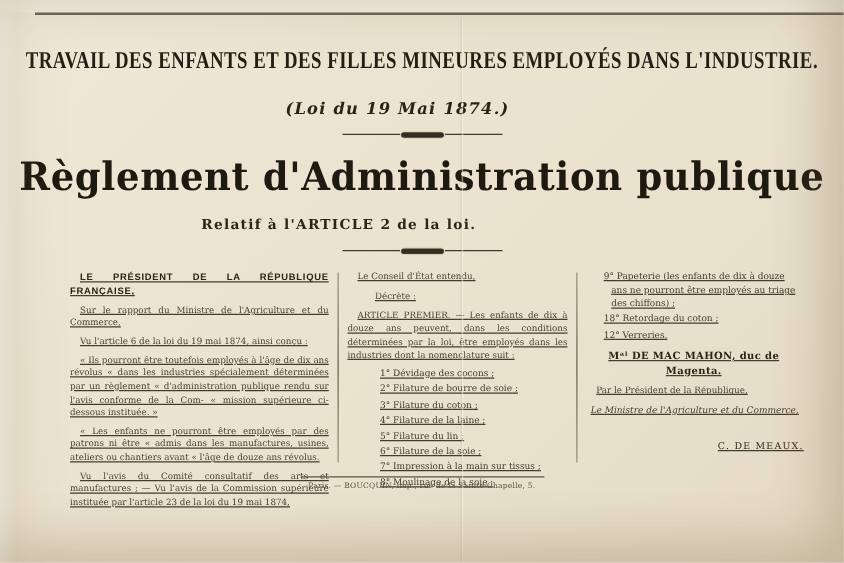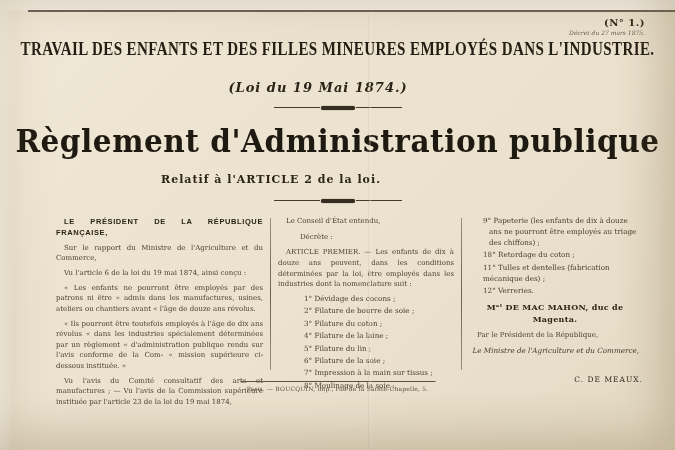--- a/index.html
+++ b/index.html
@@ -45,21 +45,21 @@
   .orn-line{width:46px;height:1px;background:#433a2b;}
   .orn-knot{width:34px;height:3.5px;background:#352d20;border-radius:2px;margin:0 1px;
     box-shadow:0 0 1px #352d20;}
 
   .main-title{position:absolute;top:124px;left:0;width:675px;text-align:center;
     font-size:29px;font-weight:bold;color:#1f1a11;letter-spacing:.5px;
     font-family:"DejaVu Serif","Liberation Serif",serif;transform:scale(1.02,1.08);}
   .subtitle{position:absolute;top:173px;left:0;width:542px;text-align:center;
     font-size:11px;font-weight:bold;color:#2c2517;letter-spacing:1px;}
 
-  .columns{position:absolute;top:216px;left:56px;right:32px;display:flex;align-items:stretch;}
+  .columns{position:absolute;top:216px;left:56px;right:32px;display:flex;align-items:stretch;text-decoration:underline;}
   .col{font-size:7px;line-height:1.52;color:#4c4232;}
   .col p{margin:0 0 4px 0;text-align:justify;text-indent:8px;}
   .col-left{width:207px;}
   .col-mid{width:176px;}
   .col-right{flex:1;}
   .col-rule{width:1px;background:linear-gradient(#9c8f79,#6d614d,#9c8f79);margin:2px 7px 0 7px;height:152px;}
 
   .col-heading{font-family:"Liberation Sans","DejaVu Sans",sans-serif;
     font-weight:bold;font-size:7.5px;letter-spacing:.6px;color:#2a2416;
     margin:0 0 5px 10px;}
@@ -85,24 +85,20 @@
     font-size:6px;color:#5a4f3d;letter-spacing:.2px;}
 </style>
 </head>
 <body>
 
 <div class="poster">
   <div class="top-margin"></div>
   <div class="top-edge"></div>
   <div class="left-margin"></div>
 
-  <div class="corner">
-    <div class="corner-number">(N° 1.)</div>
-    <div class="corner-note">Décret du 27 mars 1875.</div>
-  </div>
 
   <div class="masthead">
     <h1>TRAVAIL DES ENFANTS ET DES FILLES MINEURES EMPLOYÉS DANS L'INDUSTRIE.</h1>
   </div>
 
   <div class="law-line">(Loi du 19 Mai 1874.)</div>
 
   <div class="ornament orn1">
     <span class="orn-line"></span>
       <span class="orn-knot"></span>
@@ -117,22 +113,22 @@
       <span class="orn-knot"></span>
       <span class="orn-line"></span>
   </div>
 
   <div class="columns">
 
     <div class="col col-left">
       <p class="col-heading">LE PRÉSIDENT DE LA RÉPUBLIQUE FRANÇAISE,</p>
       <p>Sur le rapport du Ministre de l'Agriculture et du Commerce,</p>
       <p>Vu l'article 6 de la loi du 19 mai 1874, ainsi conçu :</p>
+      <p class="quote">« Ils pourront être toutefois employés à l'âge de dix ans révolus « dans les industries spécialement déterminées par un règlement « d'administration publique rendu sur l'avis conforme de la Com- « mission supérieure ci-dessous instituée. »</p>
       <p class="quote">« Les enfants ne pourront être employés par des patrons ni être « admis dans les manufactures, usines, ateliers ou chantiers avant « l'âge de douze ans révolus.</p>
-      <p class="quote">« Ils pourront être toutefois employés à l'âge de dix ans révolus « dans les industries spécialement déterminées par un règlement « d'administration publique rendu sur l'avis conforme de la Com- « mission supérieure ci-dessous instituée. »</p>
       <p>Vu l'avis du Comité consultatif des arts et manufactures ; — Vu l'avis de la Commission supérieure instituée par l'article 23 de la loi du 19 mai 1874,</p>
     </div>
 
     <div class="col-rule"></div>
 
     <div class="col col-mid">
       <p>Le Conseil d'État entendu,</p>
       <p class="decree">Décrète :</p>
       <p>ARTICLE PREMIER. — Les enfants de dix à douze ans peuvent, dans les conditions déterminées par la loi, être employés dans les industries dont la nomenclature suit :</p>
       <ul class="nomenclature">
@@ -146,21 +142,20 @@
         <li>8° Moulinage de la soie ;</li>
       </ul>
     </div>
 
     <div class="col-rule"></div>
 
     <div class="col col-right">
       <ul class="nomenclature nomenclature-right">
         <li>9° Papeterie (les enfants de dix à douze ans ne pourront être employés au triage des chiffons) ;</li>
         <li>18° Retordage du coton ;</li>
-        <li>11° Tulles et dentelles (fabrication mécanique des) ;</li>
         <li>12° Verreries.</li>
       </ul>
       <div class="signature">Mᵃˡ DE MAC MAHON, duc de Magenta.</div>
       <p class="countersign">Par le Président de la République,</p>
       <div class="minister-title">Le Ministre de l'Agriculture et du Commerce,</div>
       <div class="minister-name">C. DE MEAUX.</div>
     </div>
   </div>
 
   <div class="footer">Paris. — BOUCQUIN, imp., rue de la Sainte-Chapelle, 5.</div>

